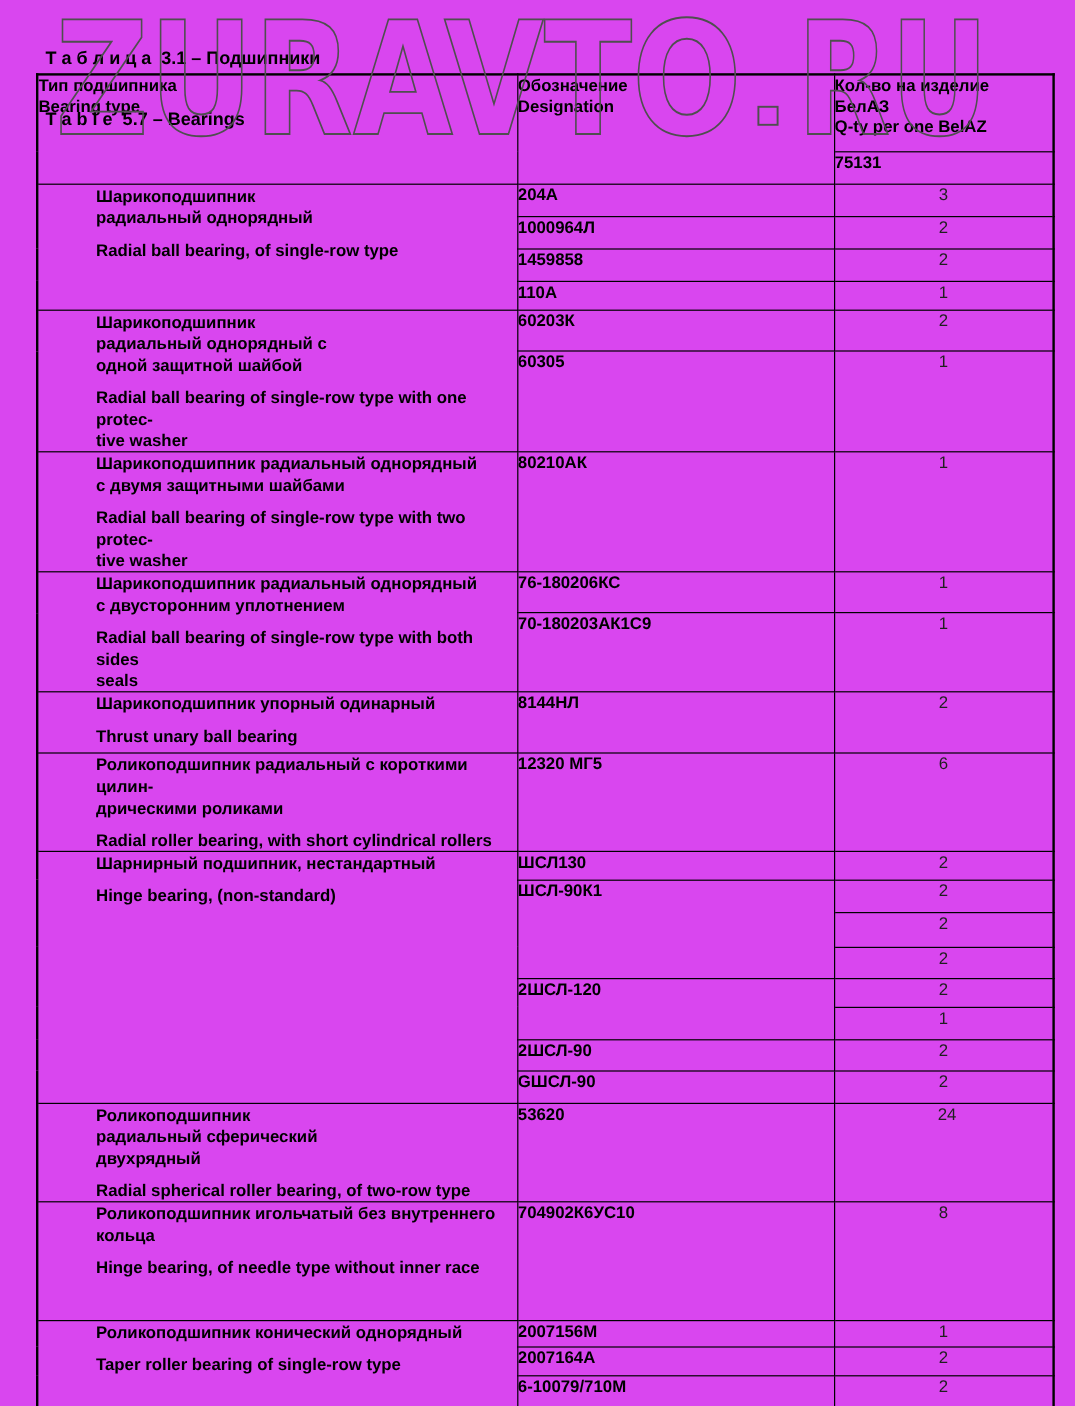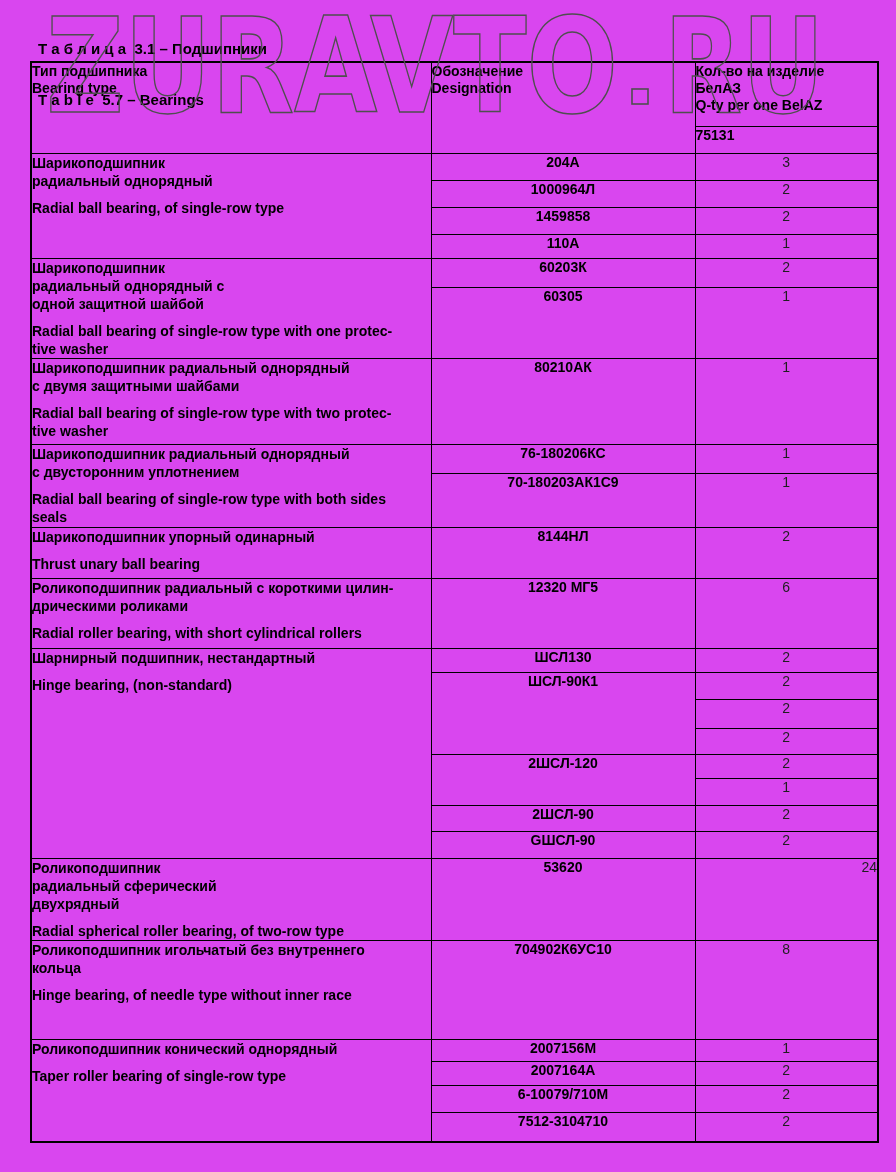--- a/index.html
+++ b/index.html
@@ -41,35 +41,34 @@
     font-size:14px;
     line-height:17px;
   }
   td.type-cell {
     font-weight:bold;
     font-size:14px;
     line-height:18px;
     padding:5px 10px 4px 8px;
   }
   td.type-cell .en { margin-top:9px; }
-  .pre { white-space:pre-line; }
+  .pre { white-space:pre-line;padding-left:48px; }
   td.desig {
-    text-align:center;
     font-weight:bold;
     font-size:14px;
     padding-top:4px;
   }
   td.qty {
     text-align:center;
     font-weight:normal;
     font-size:14px;
     color:#1f1f1f;
     padding-top:4px;
   }
-  td.qty.left { text-align:right; padding-left:6px; }
+  td.qty.left { text-align:center; padding-left:6px; }
 </style>
 </head>
 <body>
 
 <div class="page">
 
   <div class="doc-title">
     <div>Т а б л и ц а  3.1 – Подшипники</div>
     <div>T a b l e  5.7 – Bearings</div>
   </div>

